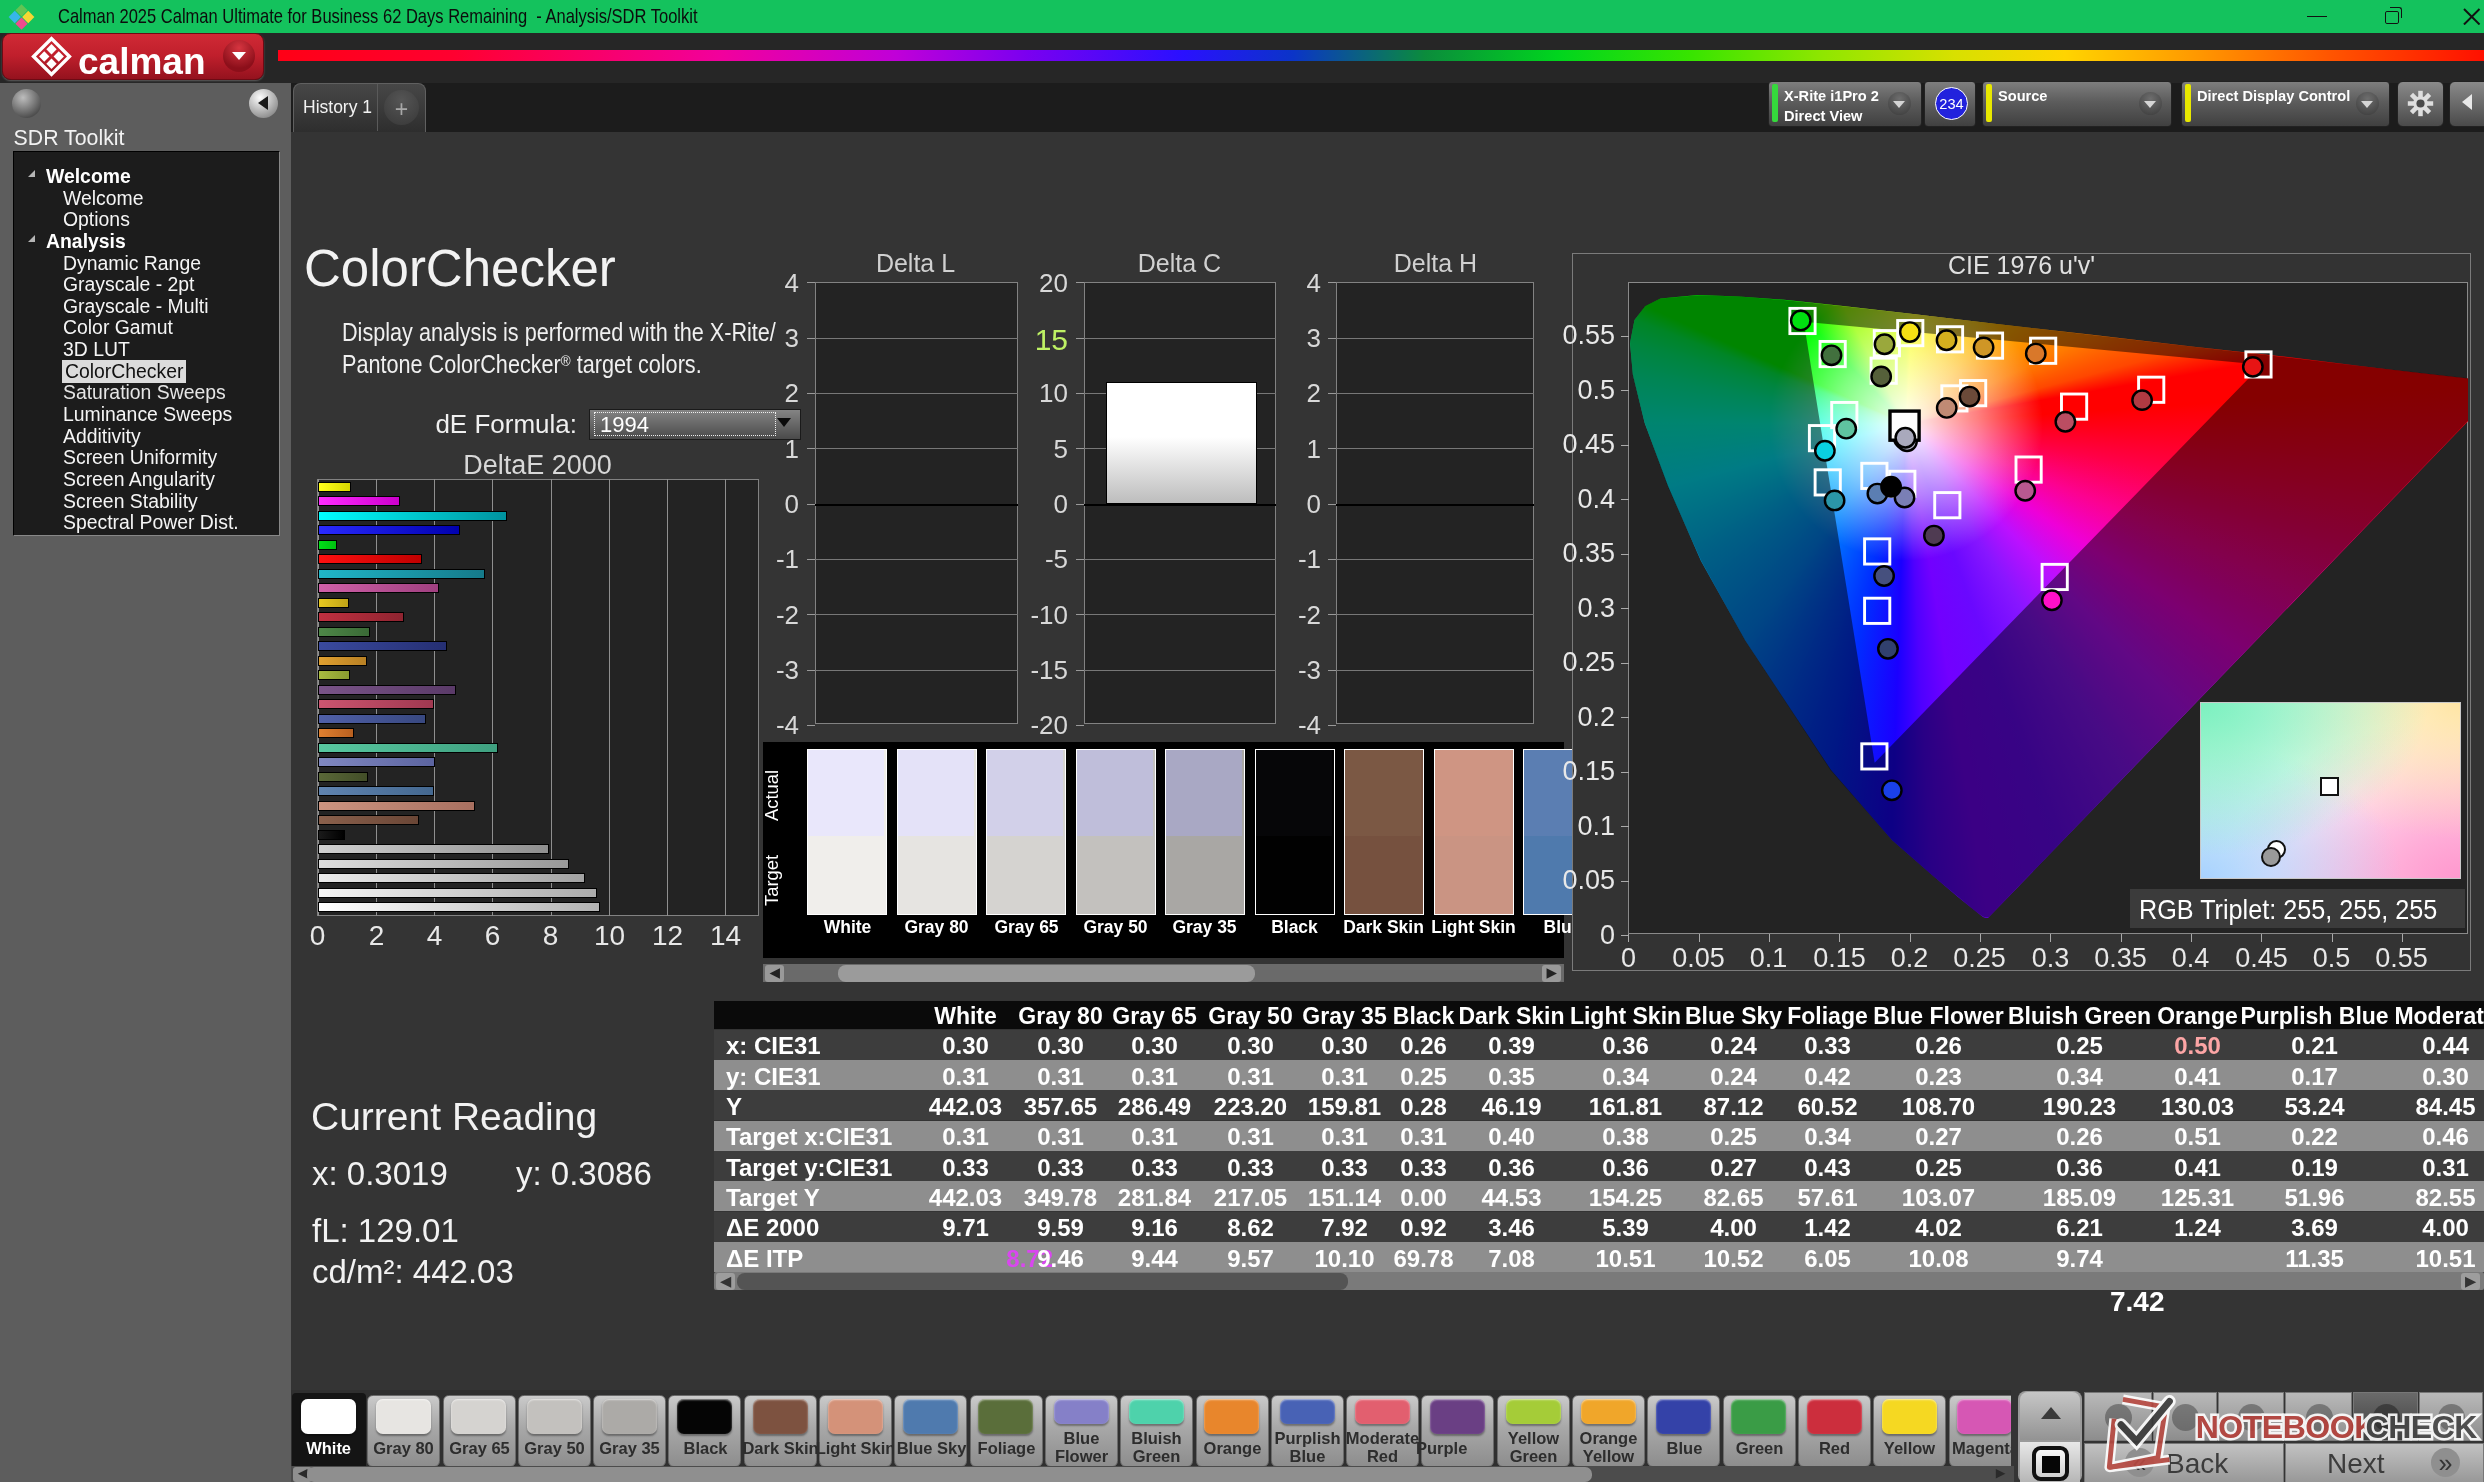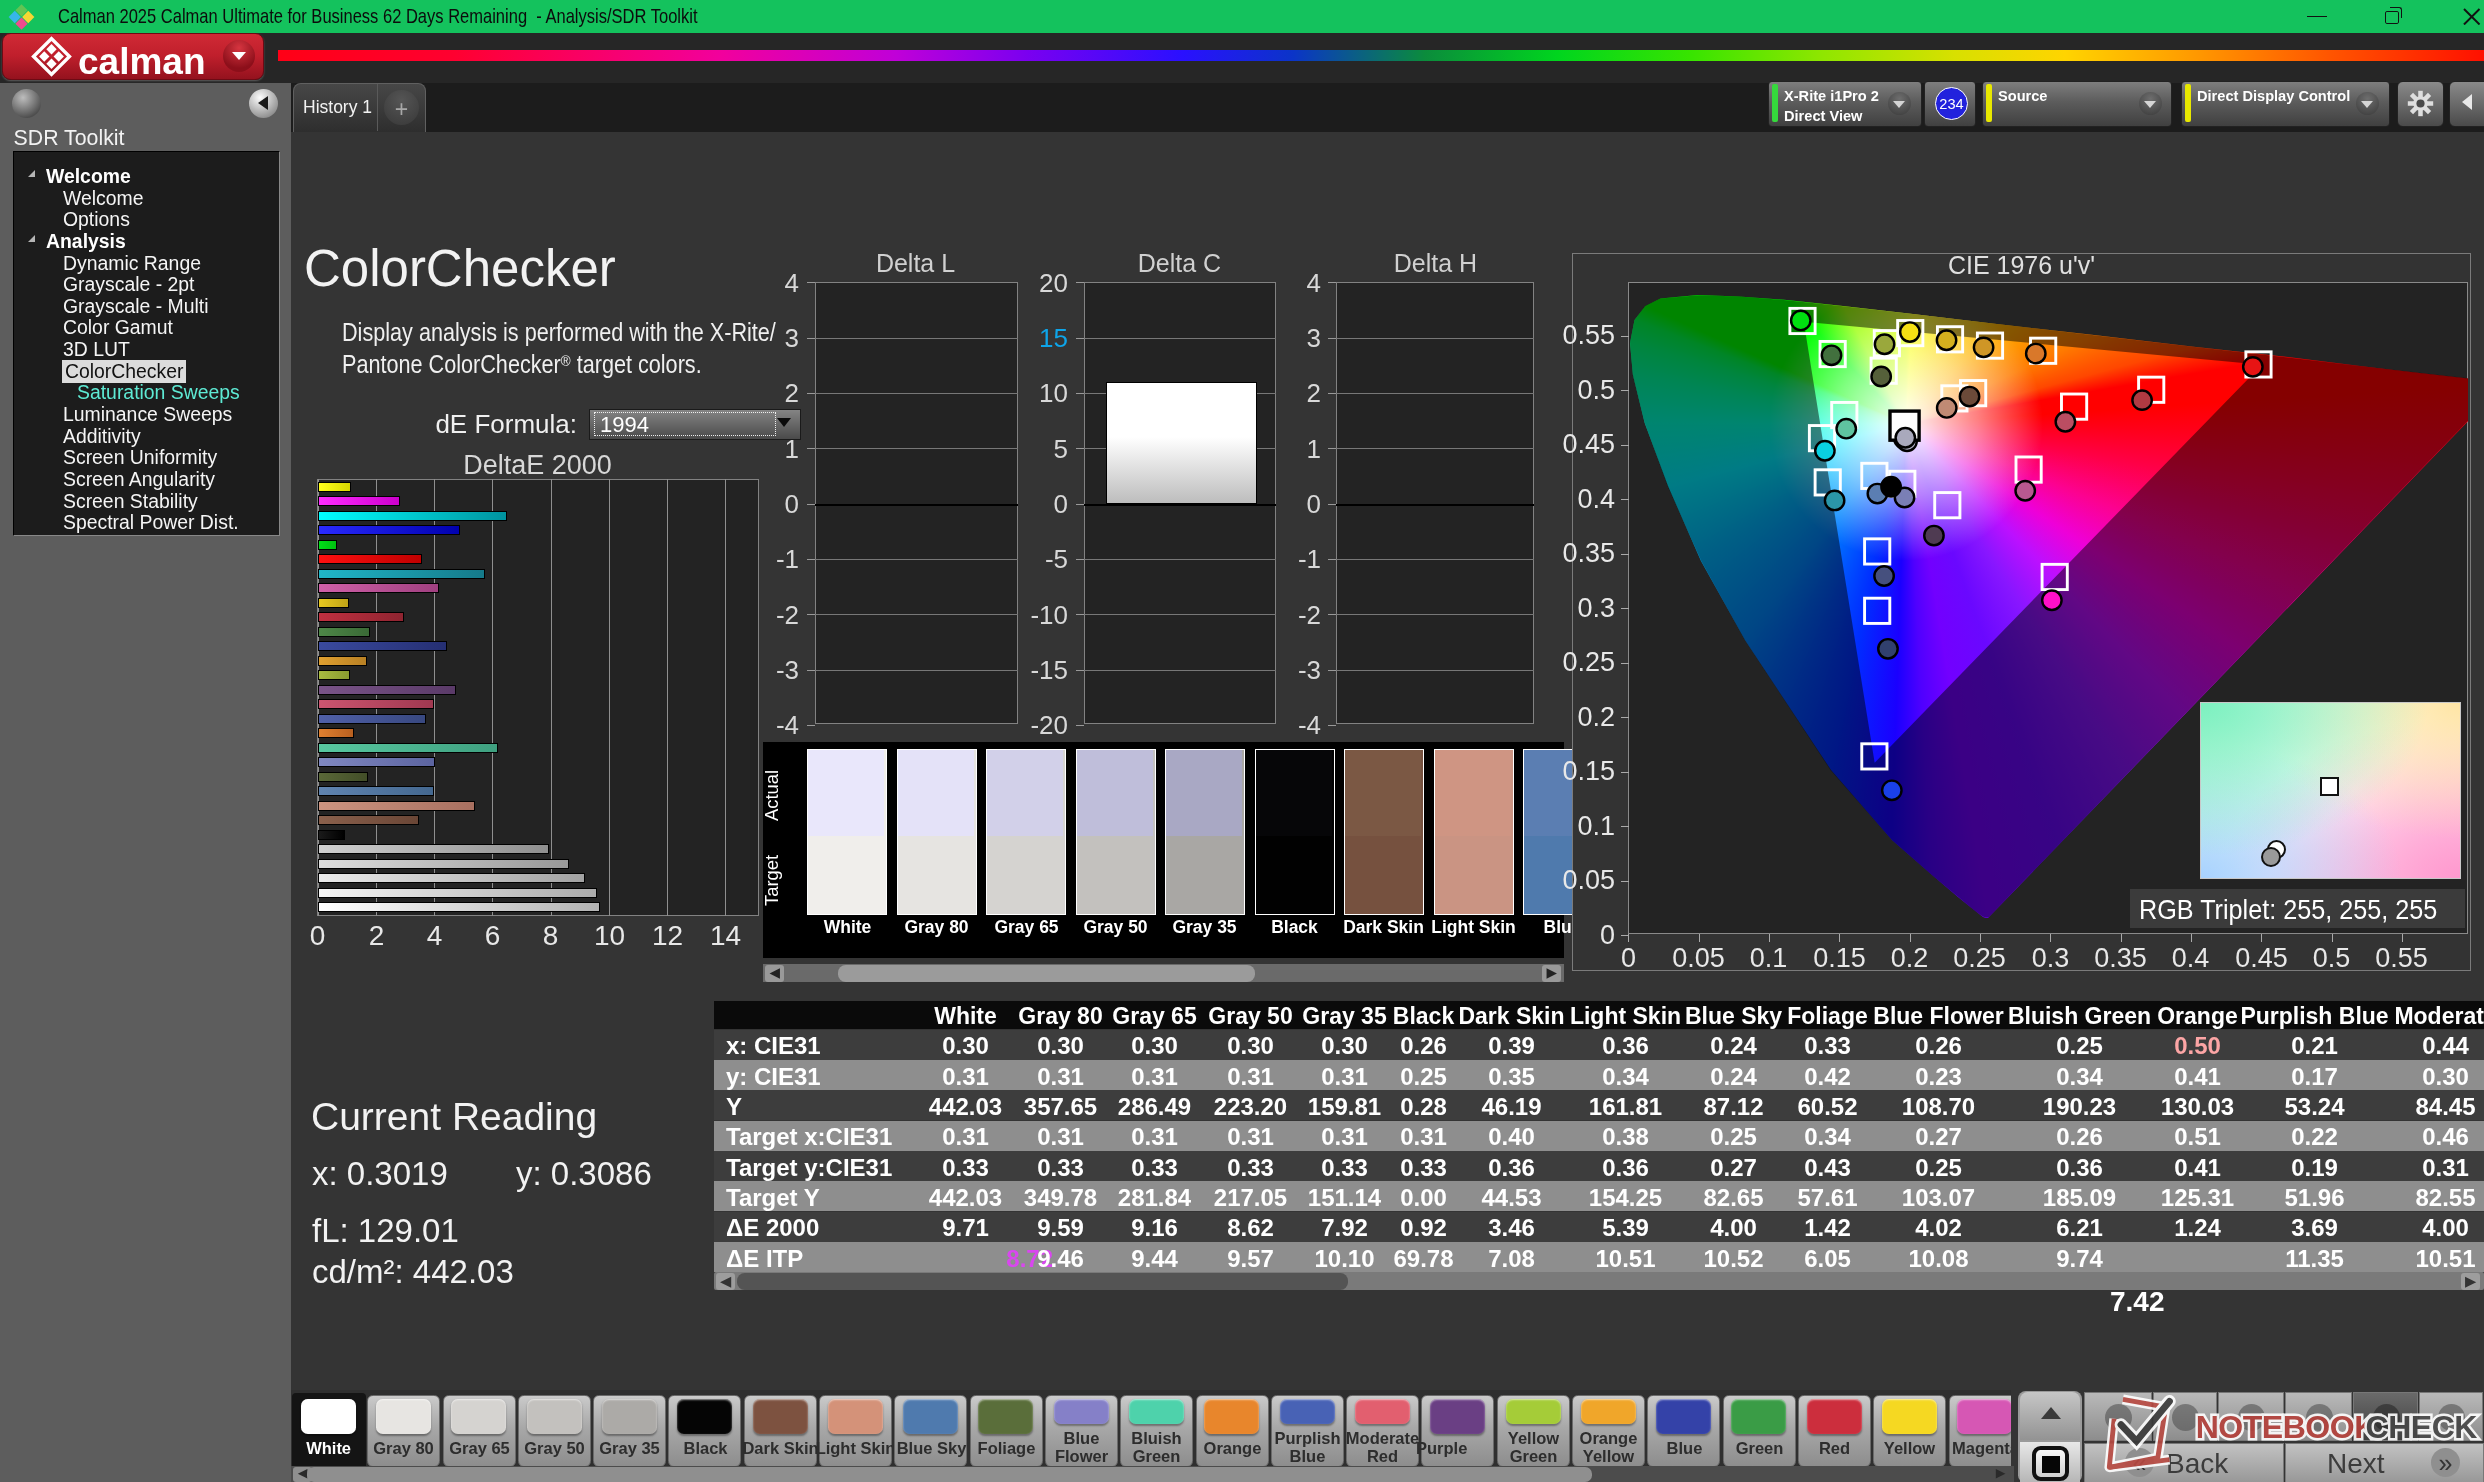--- a/index.html
+++ b/index.html
@@ -98,21 +98,21 @@
 <div class="t" style="left:63px;top:187px;font-size:19.4px;color:#f5f5f5">Welcome</div>
 <div class="t" style="left:63px;top:208px;font-size:19.4px;color:#f5f5f5">Options</div>
 <div style="position:absolute;left:28px;top:235px;width:0;height:0;border-right:7.8px solid #b5b5b5;border-top:7.8px solid transparent"></div>
 <div class="t" style="left:46px;top:230px;font-size:19.4px;font-weight:bold;color:#fff">Analysis</div>
 <div class="t" style="left:63px;top:252px;font-size:19.4px;color:#f5f5f5">Dynamic Range</div>
 <div class="t" style="left:63px;top:273px;font-size:19.4px;color:#f5f5f5">Grayscale - 2pt</div>
 <div class="t" style="left:63px;top:295px;font-size:19.4px;color:#f5f5f5">Grayscale - Multi</div>
 <div class="t" style="left:63px;top:316px;font-size:19.4px;color:#f5f5f5">Color Gamut</div>
 <div class="t" style="left:63px;top:338px;font-size:19.4px;color:#f5f5f5">3D LUT</div>
 <div class="t" style="left:62px;top:360px;font-size:19.4px;color:#111;background:#dcdcdc;padding:0 2.9px">ColorChecker</div>
-<div class="t" style="left:77px;top:381px;font-size:19.4px;color:#5eead4">Saturation Sweeps</div>
+<div class="t" style="left:63px;top:381px;font-size:19.4px;color:#e5e5e5">Saturation Sweeps</div>
 <div class="t" style="left:63px;top:403px;font-size:19.4px;color:#f5f5f5">Luminance Sweeps</div>
 <div class="t" style="left:63px;top:425px;font-size:19.4px;color:#f5f5f5">Additivity</div>
 <div class="t" style="left:63px;top:446px;font-size:19.4px;color:#f5f5f5">Screen Uniformity</div>
 <div class="t" style="left:63px;top:468px;font-size:19.4px;color:#f5f5f5">Screen Angularity</div>
 <div class="t" style="left:63px;top:490px;font-size:19.4px;color:#f5f5f5">Screen Stability</div>
 <div class="t" style="left:63px;top:511px;font-size:19.4px;color:#f5f5f5">Spectral Power Dist.</div>
 
 <div style="position:absolute;left:291px;top:132px;width:2193px;height:1258px;background:#343434"></div>
 <div class="t" style="left:304px;top:239px;font-size:51px;color:#f2f2f2">ColorChecker</div>
 <div class="t" style="left:342px;top:318px;font-size:25px;color:#f0f0f0;transform:scaleX(.865);transform-origin:left top">Display analysis is performed with the X-Rite/</div>
@@ -199,21 +199,21 @@
 <div style="position:absolute;left:807px;top:614px;width:7.8px;height:1px;background:#999"></div>
 <div style="position:absolute;left:815px;top:670px;width:203px;height:1px;background:#777"></div>
 <div class="t" style="left:739px;top:655px;width:60px;text-align:right;font-size:26px;color:#d8d8d8">-3</div>
 <div style="position:absolute;left:807px;top:670px;width:7.8px;height:1px;background:#999"></div>
 <div class="t" style="left:739px;top:710px;width:60px;text-align:right;font-size:26px;color:#d8d8d8">-4</div>
 <div style="position:absolute;left:807px;top:725px;width:7.8px;height:1px;background:#999"></div>
 <div style="position:absolute;left:1084px;top:282px;width:192px;height:442px;background:#232323;border:1px solid #828282;box-sizing:border-box"></div>
 <div class="t" style="left:1008px;top:268px;width:60px;text-align:right;font-size:26px;color:#d8d8d8">20</div>
 <div style="position:absolute;left:1076px;top:282px;width:7.8px;height:1px;background:#999"></div>
 <div style="position:absolute;left:1084px;top:338px;width:192px;height:1px;background:#777"></div>
-<div class="t" style="left:1008px;top:323px;width:60px;text-align:right;font-size:26px;color:#0ea5e9">15</div>
+<div class="t" style="left:1008px;top:323px;width:60px;text-align:right;font-size:30px;color:#bef264">15</div>
 <div style="position:absolute;left:1076px;top:338px;width:7.8px;height:1px;background:#999"></div>
 <div style="position:absolute;left:1084px;top:393px;width:192px;height:1px;background:#777"></div>
 <div class="t" style="left:1008px;top:378px;width:60px;text-align:right;font-size:26px;color:#d8d8d8">10</div>
 <div style="position:absolute;left:1076px;top:393px;width:7.8px;height:1px;background:#999"></div>
 <div style="position:absolute;left:1084px;top:448px;width:192px;height:1px;background:#777"></div>
 <div class="t" style="left:1008px;top:434px;width:60px;text-align:right;font-size:26px;color:#d8d8d8">5</div>
 <div style="position:absolute;left:1076px;top:448px;width:7.8px;height:1px;background:#999"></div>
 <div style="position:absolute;left:1084px;top:504px;width:192px;height:1px;background:#777"></div>
 <div style="position:absolute;left:1084px;top:504px;width:192px;height:1.9px;background:#000"></div>
 <div class="t" style="left:1008px;top:489px;width:60px;text-align:right;font-size:26px;color:#d8d8d8">0</div>

